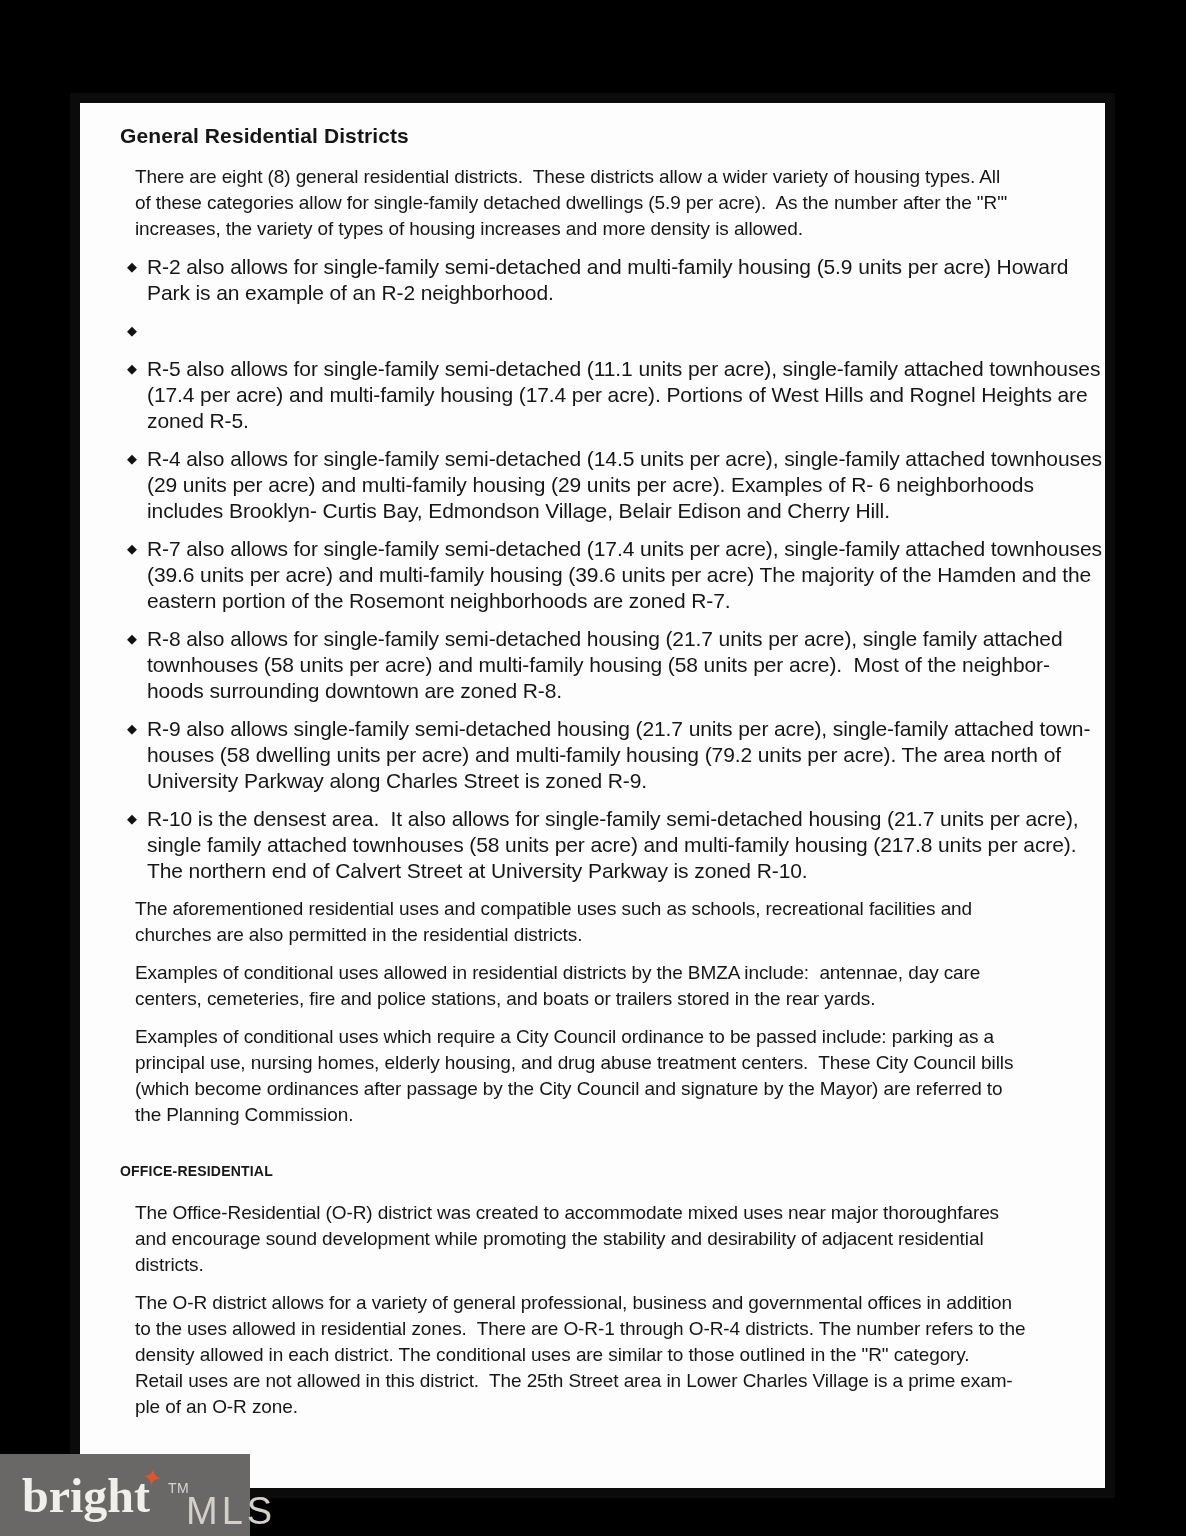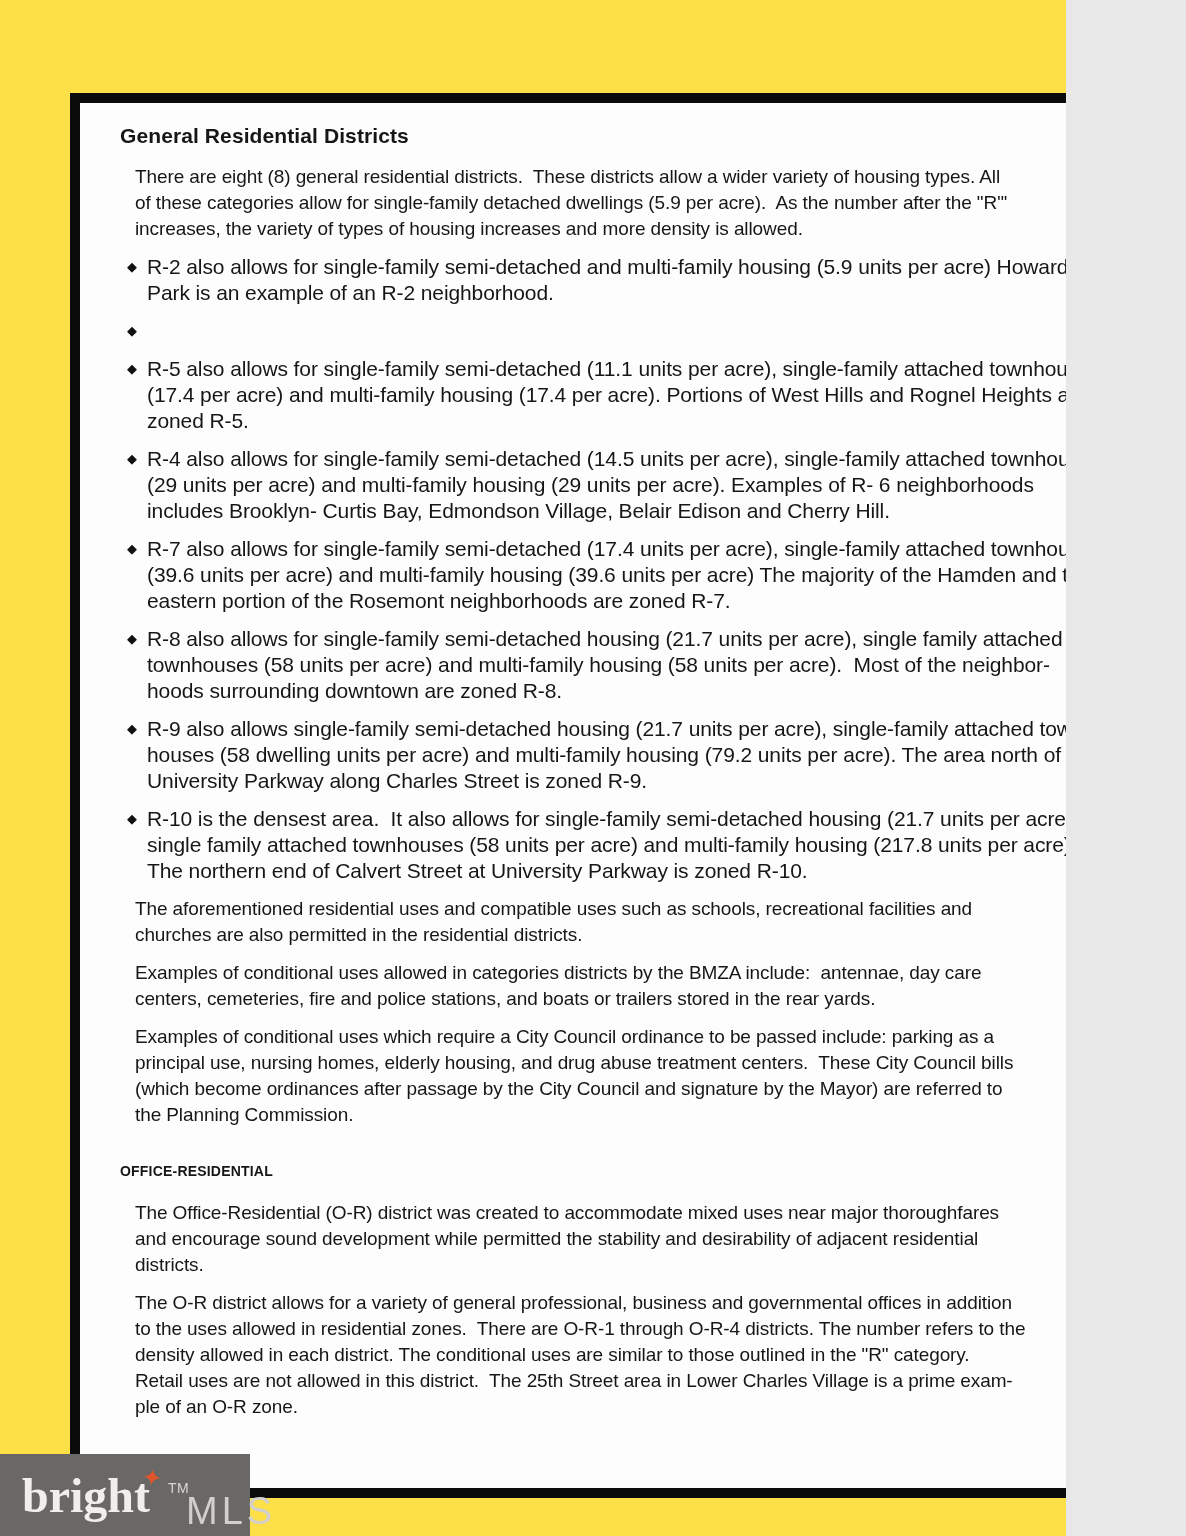--- a/index.html
+++ b/index.html
@@ -1,19 +1,19 @@
 <!DOCTYPE html>
 <html><head>
 <meta charset="utf-8">
 <style>
   html,body { margin:0; padding:0; background:#e8e8e8; }
   .page {
     position:relative;
-    width:1066px; height:1536px;
-    background:#fde047;
+    width:1186px; height:1536px;
+    background:#000000;
     overflow:hidden;
     font-family:"Liberation Sans", sans-serif;
     color:#161616;
   }
   .frame {
     position:absolute;
     left:70px; top:93px;
     width:1045px; height:1405px;
     border:10px solid #0b0b0b;
     box-sizing:border-box;
@@ -155,31 +155,31 @@
       </div>
       <div class="bullet">
         <span class="diamond">◆</span>
         <span class="btext">R-10 is the densest area.  It also allows for single-family semi-detached housing (21.7 units per acre),
 single family attached townhouses (58 units per acre) and multi-family housing (217.8 units per acre).
 The northern end of Calvert Street at University Parkway is zoned R-10.</span>
       </div>
 
       <p class="para">The aforementioned residential uses and compatible uses such as schools, recreational facilities and
 churches are also permitted in the residential districts.</p>
-      <p class="para">Examples of conditional uses allowed in categories districts by the BMZA include:  antennae, day care
+      <p class="para">Examples of conditional uses allowed in residential districts by the BMZA include:  antennae, day care
 centers, cemeteries, fire and police stations, and boats or trailers stored in the rear yards.</p>
       <p class="para">Examples of conditional uses which require a City Council ordinance to be passed include: parking as a
 principal use, nursing homes, elderly housing, and drug abuse treatment centers.  These City Council bills
 (which become ordinances after passage by the City Council and signature by the Mayor) are referred to
 the Planning Commission.</p>
 
       <h2 class="doc-title2">OFFICE-RESIDENTIAL</h2>
 
       <p class="para">The Office-Residential (O-R) district was created to accommodate mixed uses near major thoroughfares
-and encourage sound development while permitted the stability and desirability of adjacent residential
+and encourage sound development while promoting the stability and desirability of adjacent residential
 districts.</p>
       <p class="para">The O-R district allows for a variety of general professional, business and governmental offices in addition
 to the uses allowed in residential zones.  There are O-R-1 through O-R-4 districts. The number refers to the
 density allowed in each district. The conditional uses are similar to those outlined in the "R" category.
 Retail uses are not allowed in this district.  The 25th Street area in Lower Charles Village is a prime exam-
 ple of an O-R zone.</p>
 
     </div>
   </div>
 

